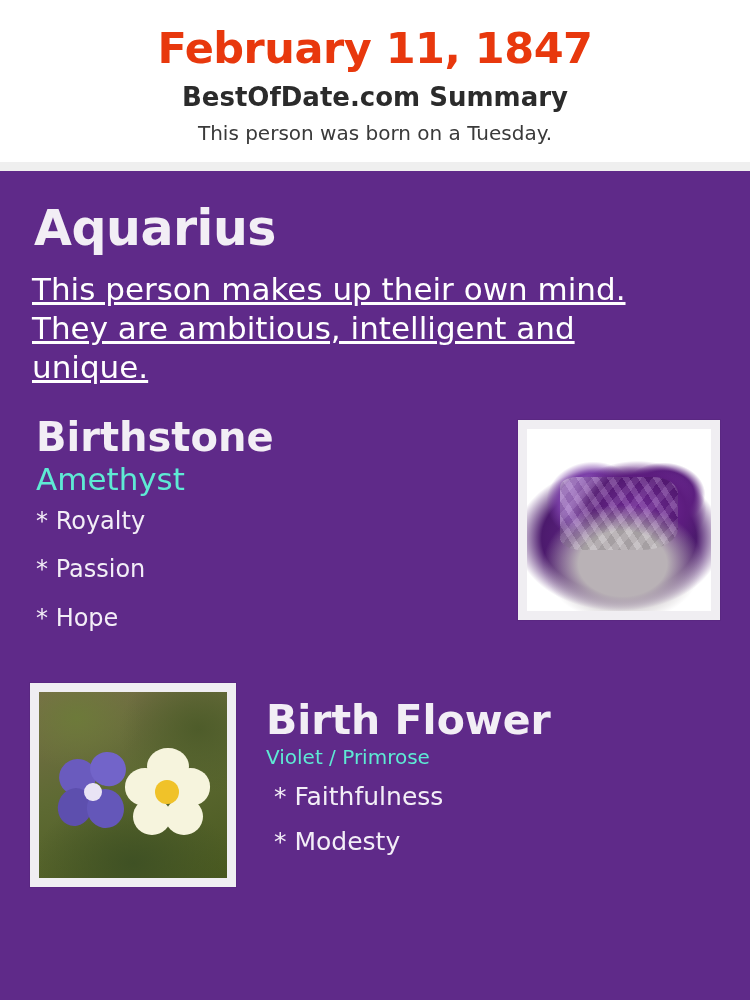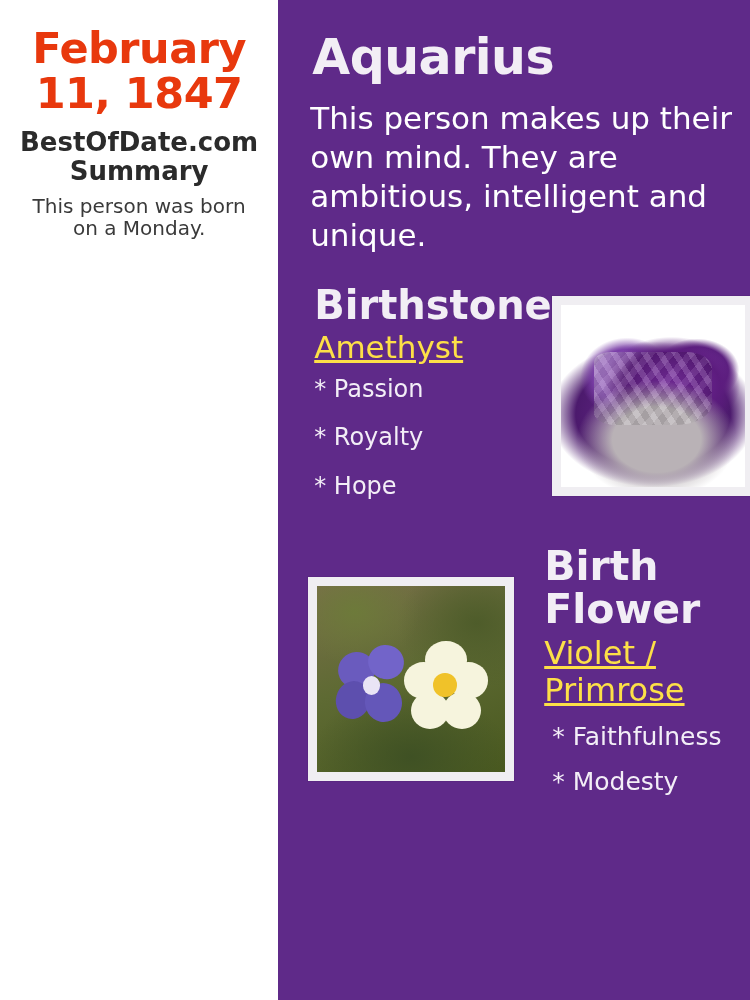--- a/index.html
+++ b/index.html
@@ -11,21 +11,21 @@
     height: 1000px;
     font-family: "DejaVu Sans", sans-serif;
     background: #ffffff;
     overflow: hidden;
   }
   .page {
     width: 750px;
     height: 1000px;
     position: relative;
     display: flex;
-    flex-direction: row;
+    flex-direction: column;
     background: #ffffff;
     border-radius: 21px;
   }
 
   
   .header {
     background: #ffffff;
     padding: 26px 20px 18px 20px;
     text-align: center;
     box-sizing: border-box;
@@ -75,54 +75,54 @@
     margin: 6px 0 8px 4px;
     line-height: 1.05;
     letter-spacing: -0.5px;
   }
   .zodiac-desc {
     font-size: 31px;
     line-height: 1.25;
     color: #ffffff;
     margin: 16px 0 30px 2px;
     max-width: 660px;
+    text-decoration: underline;
   }
 
   
   .stone-row {
     display: flex;
-    align-items: center;
+    align-items: flex-start;
     justify-content: space-between;
     margin-top: 14px;
   }
   .stone-text {
     flex: 1 1 auto;
     padding-left: 6px;
   }
   .section-title {
     font-size: 40px;
     font-weight: bold;
     color: #f2eef5;
     line-height: 1.05;
     margin: 0 0 4px 0;
   }
   .section-sub {
     font-size: 31px;
-    color: #fde047;
+    color: #5eead4;
     line-height: 1.15;
     margin: 0 0 10px 0;
-    text-decoration: underline;
   }
   .bullet {
     font-size: 24px;
     color: #f3eef7;
     line-height: 1.1;
     margin: 0 0 22px 0;
   }
-  .bullet:last-child { margin-bottom: 4px; }
+  .bullet:last-child { margin-bottom: 12px; }
 
   .photo-frame {
     background: #f0eef2;
     padding: 9px;
     box-sizing: border-box;
     box-shadow: 0 0 0 1px rgba(0,0,0,0.05);
   }
   .photo-stone {
     width: 202px;
     height: 200px;
@@ -215,46 +215,46 @@
   .primrose .q4 { left: 8%;  top: 54%;  width: 42%; height: 40%; }
   .primrose .q5 { left: 44%; top: 54%;  width: 42%; height: 40%; }
   .primrose .ctr{ left: 33%; top: 34%;  width: 26%; height: 26%; background:#f0c229; }
 
   .flower-text {
     flex: 1 1 auto;
     padding-left: 30px;
     padding-top: 8px;
   }
   .flower-text .section-title { font-size: 41px; }
-  .flower-text .section-sub { font-size: 32px; margin-bottom: 14px; }
+  .flower-text .section-sub { font-size: 20px; margin-bottom: 14px; }
   .flower-text .bullet { margin-bottom: 18px; font-size: 25px; padding-left: 8px; }
 </style>
 </head>
 <body>
 
 <div class="page">
 
   <div class="header">
     <div class="header-date">February 11, 1847</div>
     <div class="header-site">BestOfDate.com Summary</div>
-    <div class="header-sub">This person was born on a Monday.</div>
+    <div class="header-sub">This person was born on a Tuesday.</div>
   </div>
   <div class="header-rule"></div>
 
   <div class="content">
 
     <div class="zodiac-title">Aquarius</div>
     <div class="zodiac-desc">This person makes up their own mind. They are ambitious, intelligent and unique.</div>
 
     <div class="stone-row">
       <div class="stone-text">
         <div class="section-title">Birthstone</div>
         <div class="section-sub">Amethyst</div>
+        <div class="bullet">* Royalty</div>
         <div class="bullet">* Passion</div>
-        <div class="bullet">* Royalty</div>
         <div class="bullet">* Hope</div>
       </div>
       <div class="photo-frame photo-stone">
         <div class="photo-inner"></div>
       </div>
     </div>
 
     <div class="flower-row">
       <div class="photo-frame photo-flower">
         <div class="photo-inner">

